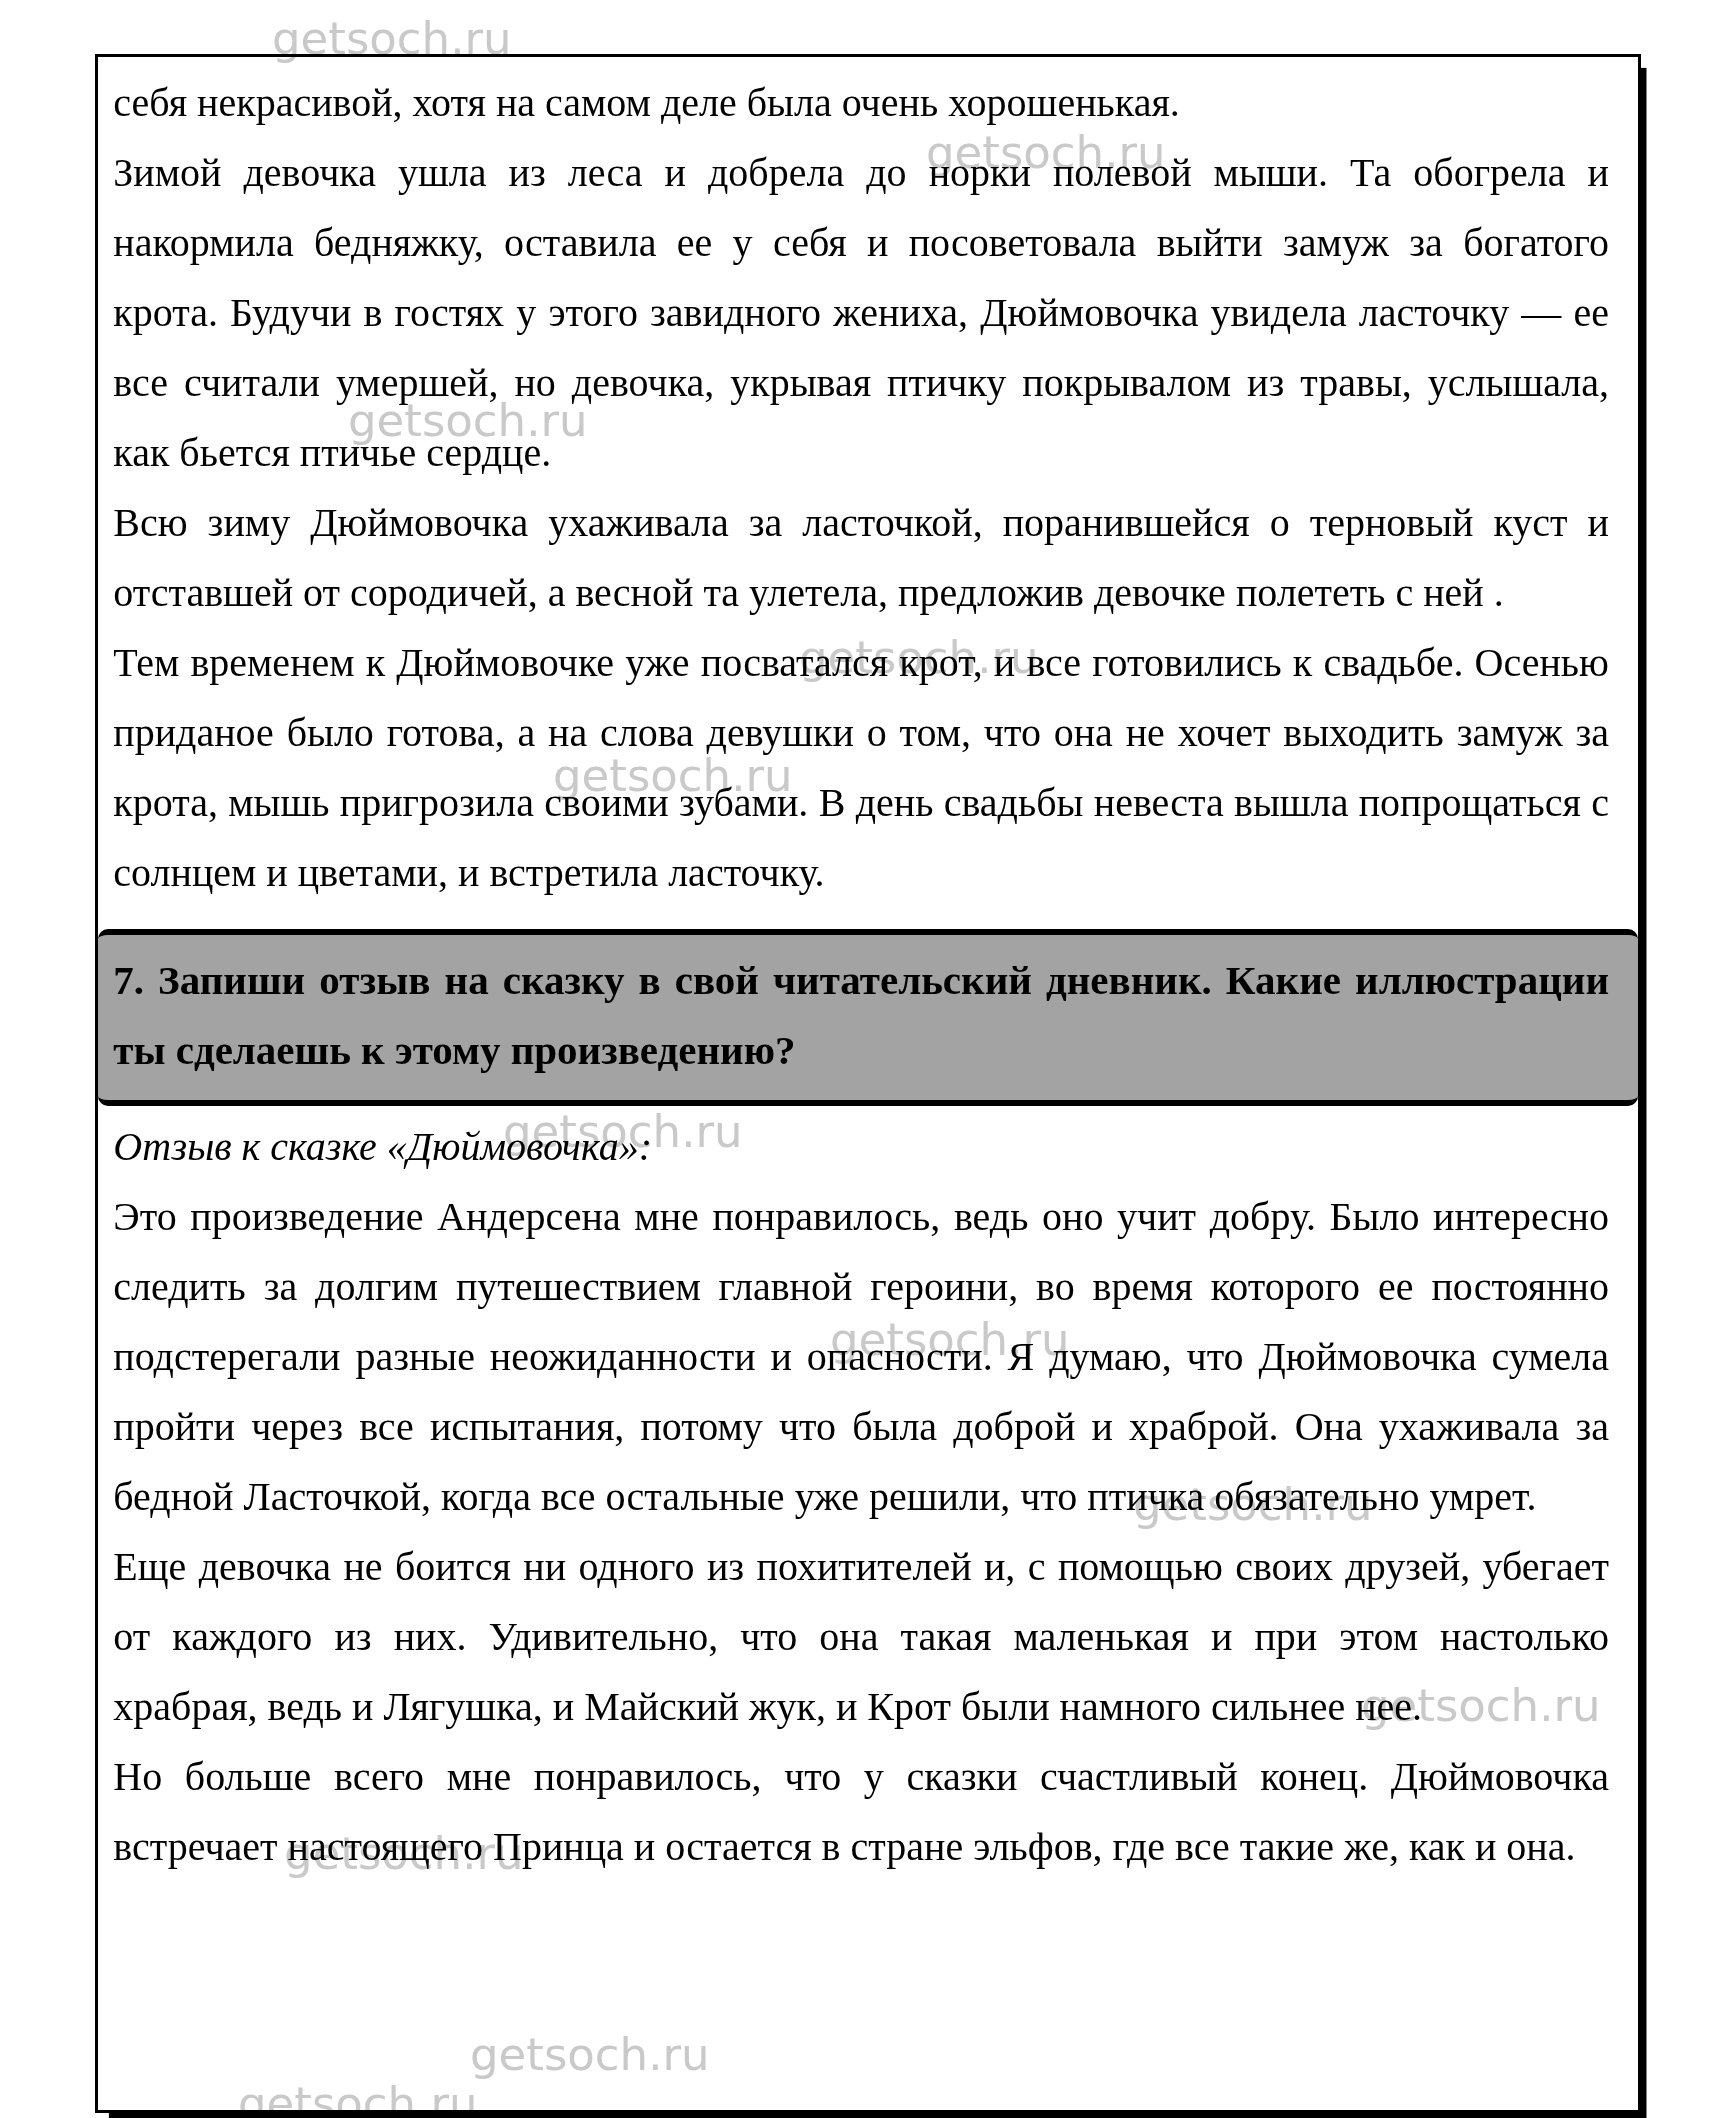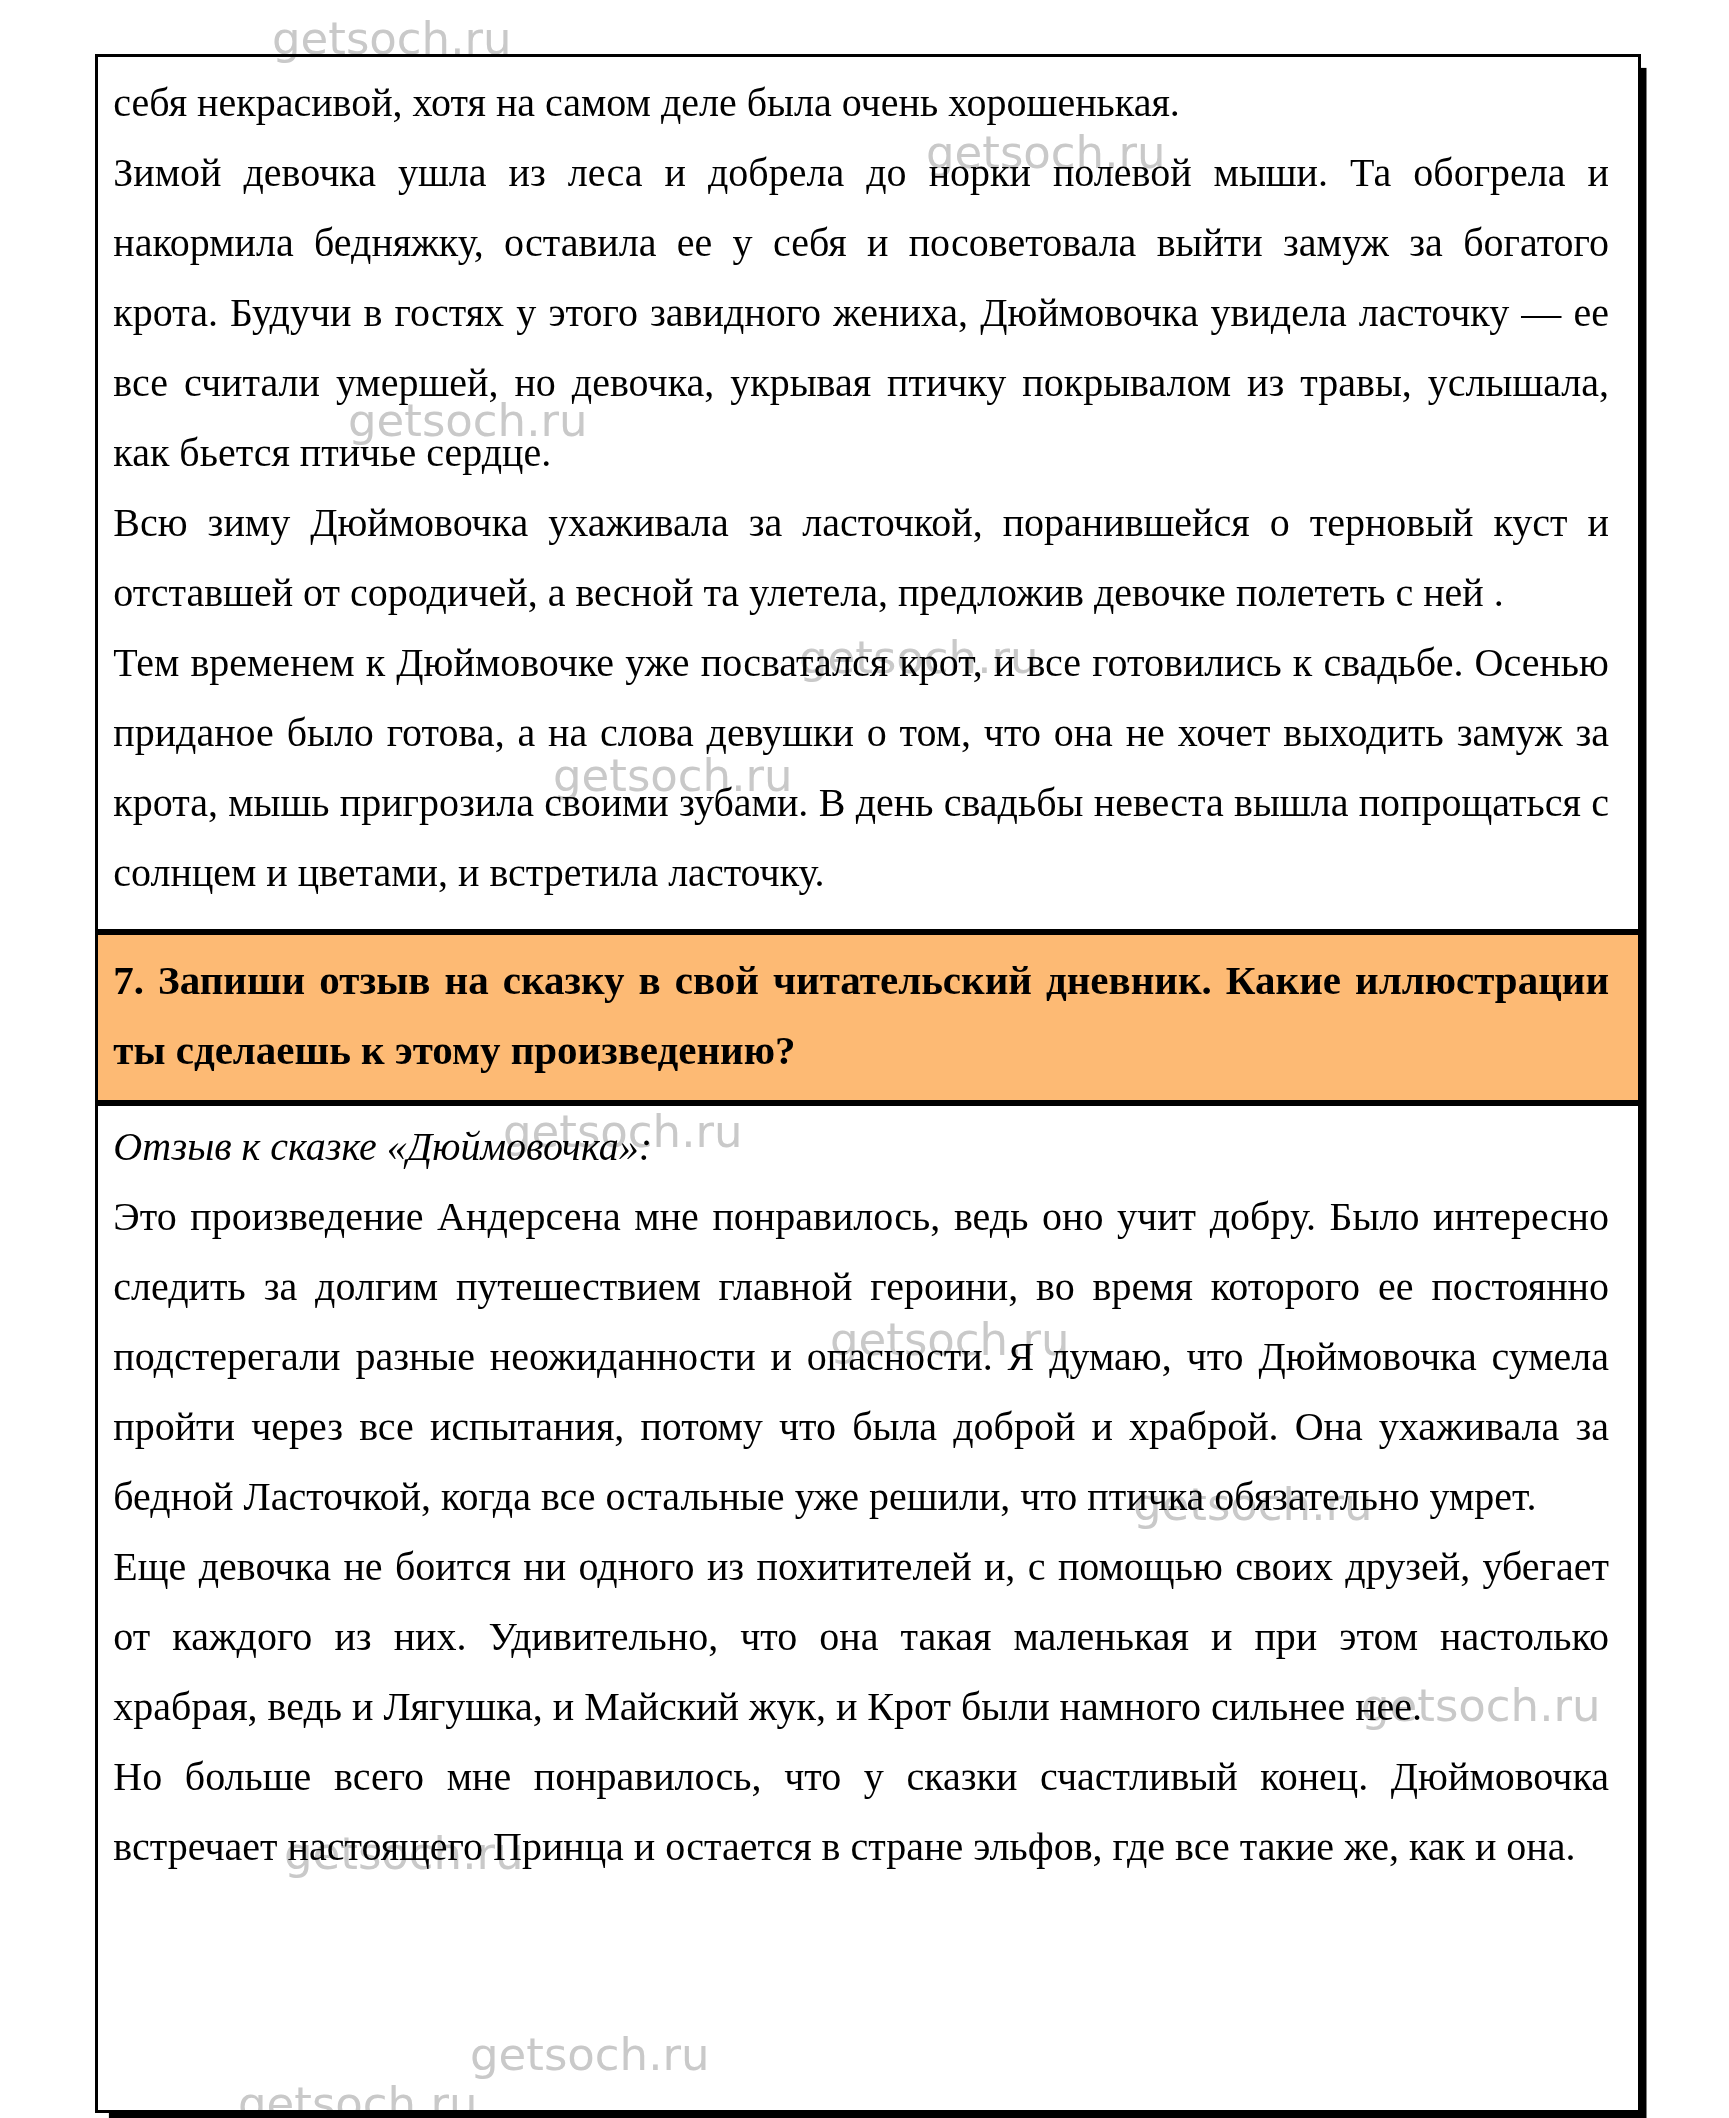--- a/index.html
+++ b/index.html
@@ -34,29 +34,29 @@
     left: 95px;
     top: 42px;
     width: 1546px;
     min-height: 2059px;
     box-sizing: border-box;
     border: 3.5px solid #000000;
     box-shadow: 9.7px 9.7px 0 -4.2px #000000;
     background: transparent;
   }
 
-  .section { box-sizing: border-box; }
+  .section { box-sizing: border-box; border-radius: 10px; }
 
   .story-section  { padding: 11px 29px 21px 15.3px; }
   .answer-section { padding: 5.6px 29px 16.7px 15.3px; }
 
   .question-section {
     border-top: 6.3px solid #000000;
     border-bottom: 6.3px solid #000000;
-    background: #fdba74;
+    background: #a3a3a3;
     padding: 9.7px 29px 15.3px 15.3px;
   }
 
   .page p {
     margin: 0;
     font-size: 40px;
     line-height: 70px;
     text-align: justify;
   }
 

